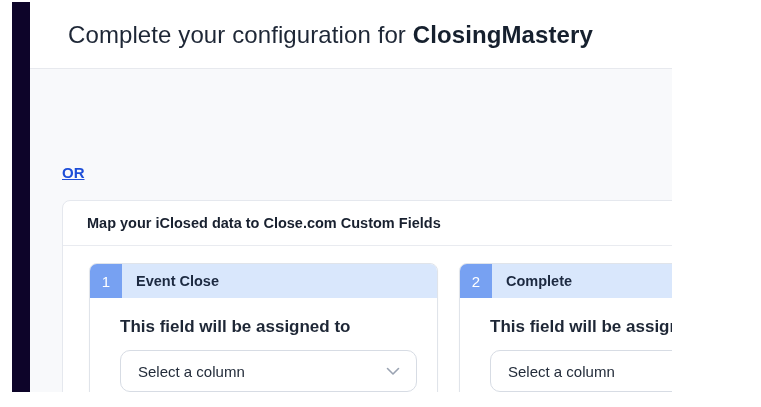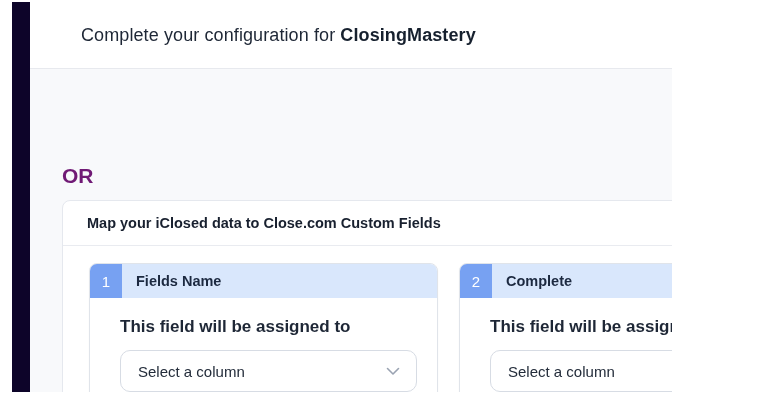--- a/index.html
+++ b/index.html
@@ -7,31 +7,31 @@
   .canvas { position:relative; width:761px; height:407px; background:#ffffff; overflow:hidden; }
 
   .app { position:absolute; left:12px; top:2px; width:660px; height:390px; overflow:hidden; background:#ffffff; }
   .sidebar-strip { position:absolute; left:0; top:0; width:18px; height:390px; background:#0d0429; }
   .content { position:absolute; left:18px; top:0; width:642px; height:390px; background:#ffffff; overflow:hidden; }
 
   .topbar { position:absolute; left:0; top:0; width:642px; height:67px; background:#ffffff;
             border-bottom:1px solid #e7e9ee; display:flex; align-items:center; padding-left:38px; }
   .breadcrumb { display:flex; align-items:center; gap:7px; color:#3b4658; font-size:14px; font-weight:500; cursor:pointer; }
   .breadcrumb svg { display:block; }
-  .page-title { margin-left:13px; font-size:18px; color:#1e2736; letter-spacing:.1px; white-space:nowrap; }
+  .page-title { margin-left:0; font-size:24px; color:#1e2736; letter-spacing:.1px; white-space:nowrap; }
   .page-title b { font-weight:700; color:#16202e; }
 
   .body { position:absolute; left:0; top:67px; width:642px; height:323px; background:#f8f9fb; }
 
   .auto-btn { position:absolute; left:34px; top:35px; width:259px; height:41px; background:#ffffff;
               border:1px solid #e3e6ec; border-radius:10px; box-shadow:0 1px 2px rgba(16,24,40,.05);
               display:flex; align-items:center; justify-content:center;
               font-size:14.5px; font-weight:700; color:#1b2433; cursor:pointer; }
 
-  .or-label { position:absolute; left:32px; top:95px; font-size:21px; font-weight:700; color:#701a75; }
+  .or-label { position:absolute; left:32px; top:95px; font-size:15px; font-weight:700; color:#1d4ed8;text-decoration:underline; }
 
   .map-card { position:absolute; left:32px; top:131px; width:640px; height:240px; background:#ffffff;
               border:1px solid #e5e8ee; border-radius:8px 8px 0 0; }
   .map-title-row { height:45px; display:flex; align-items:center; padding-left:24px;
                    border-bottom:1px solid #e9ebf0; }
   .map-title { font-size:14.5px; font-weight:700; color:#18202f; }
 
   .fields-row { display:flex; gap:21px; padding:17px 0 0 26px; }
   .field-card { flex:none; width:349px; height:150px; background:#ffffff;
                 border:1px solid #e0e4ea; border-radius:8px; box-shadow:0 1px 2px rgba(16,24,40,.04); }
@@ -68,21 +68,21 @@
         <div class="map-card">
           <div class="map-title-row">
             <div class="map-title">Map your iClosed data to Close.com Custom Fields</div>
           </div>
 
           <div class="fields-row">
 
             <div class="field-card">
               <div class="field-header">
                 <div class="field-badge">1</div>
-                <div class="field-name">Fields Name</div>
+                <div class="field-name">Event Close</div>
               </div>
               <div class="field-body">
                 <div class="assign-label">This field will be assigned to</div>
                 <div class="select">
                   <span class="select-text">Select a column</span>
                   <span>
                     <svg width="14" height="9" viewBox="0 0 14 9" fill="none">
                       <polyline points="1.5,1.5 7,7 12.5,1.5" stroke="#9aa3b2" stroke-width="1.6" stroke-linecap="round" stroke-linejoin="round"></polyline>
                     </svg>
                   </span>

